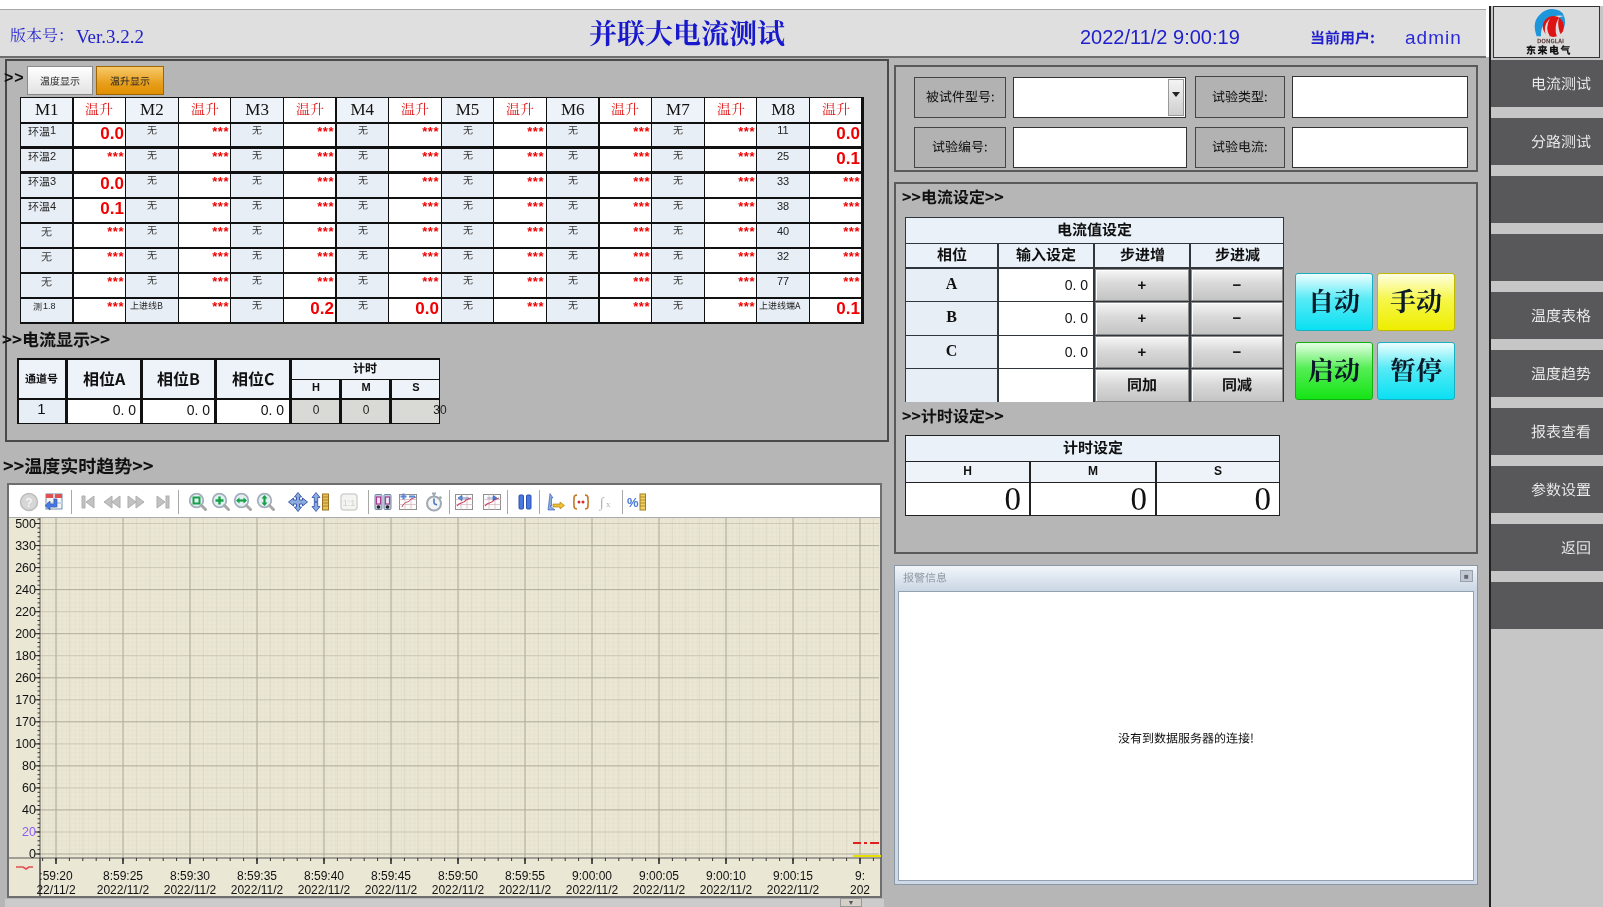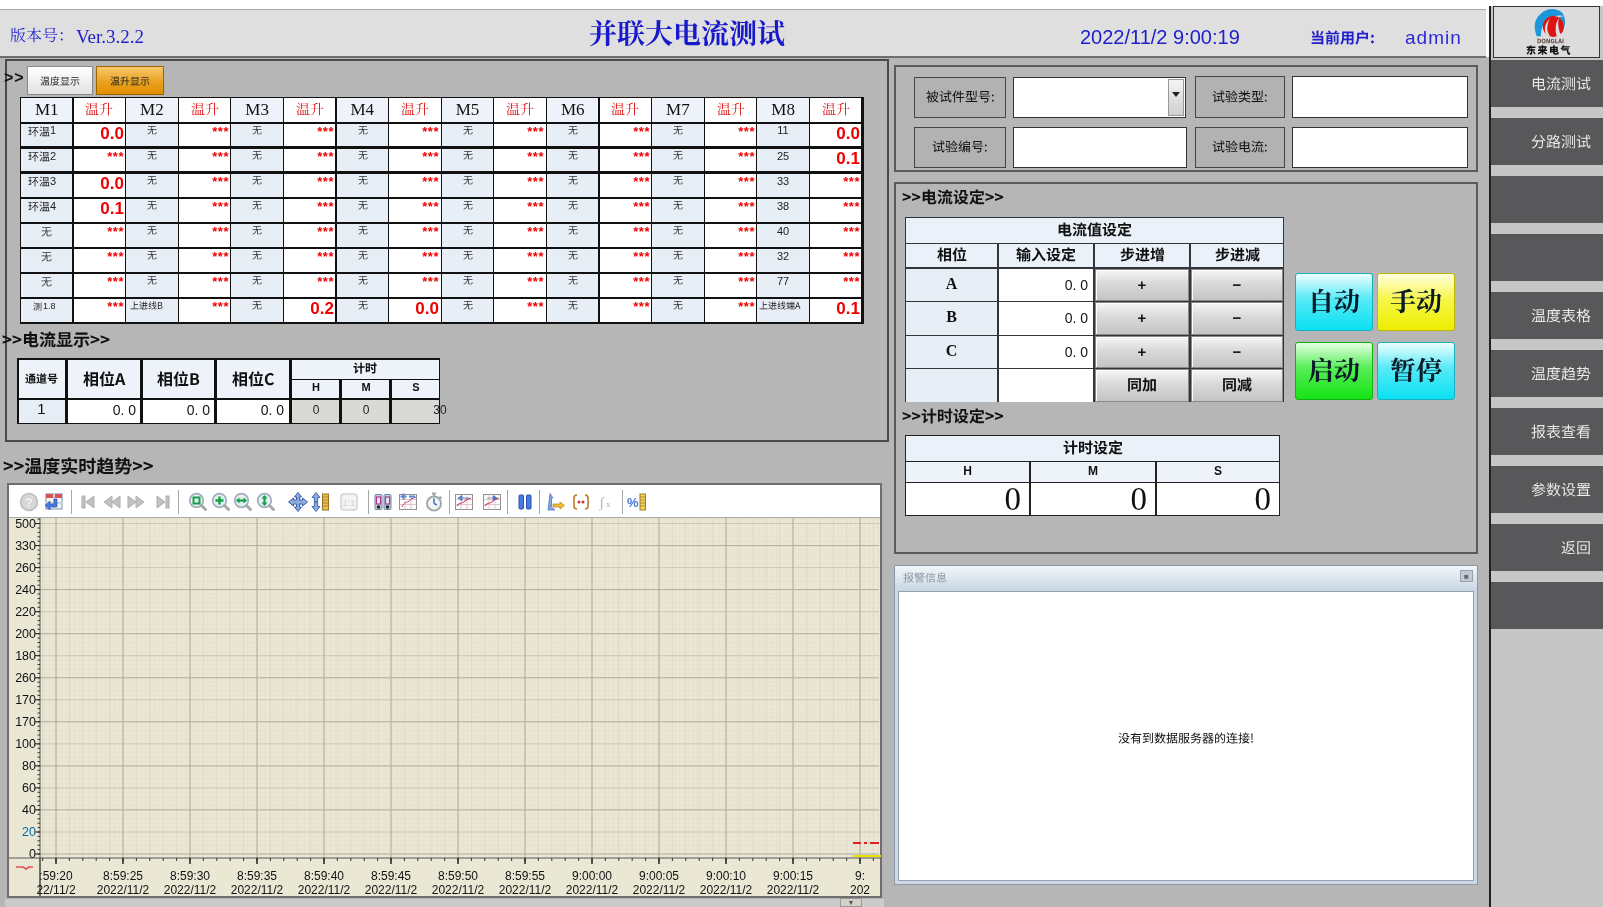--- a/index.html
+++ b/index.html
@@ -1495,21 +1495,21 @@
       <line x1="833.2" y1="858" x2="833.2" y2="861" stroke="#333" stroke-width="1"></line>
       <line x1="846.6" y1="858" x2="846.6" y2="861" stroke="#333" stroke-width="1"></line>
       <line x1="860.0" y1="858" x2="860.0" y2="861" stroke="#333" stroke-width="1"></line>
       <line x1="873.4" y1="858" x2="873.4" y2="861" stroke="#333" stroke-width="1"></line>
       <line x1="40" y1="858" x2="40" y2="896" stroke="#444" stroke-width="1.5"></line>
       <path d="M16 867 h7 l3 2 l3 -2 h4" stroke="#e05050" stroke-width="1.6" fill="none"></path>
       <path d="M853 843 h8 m3 0 h3 m3 0 h9" stroke="#e02020" stroke-width="2"></path>
       <path d="M853 856 h28" stroke="#e8e000" stroke-width="2"></path>
     </svg>
     <div class="abs" style="left:10px;top:847px;width:26px;text-align:right;font-size:12.5px;color:#111;">0</div>
-    <div class="abs" style="left:10px;top:825px;width:26px;text-align:right;font-size:12.5px;color:#0369a1;">20</div>
+    <div class="abs" style="left:10px;top:825px;width:26px;text-align:right;font-size:12.5px;color:#8b5cf6;">20</div>
     <div class="abs" style="left:10px;top:803px;width:26px;text-align:right;font-size:12.5px;color:#111;">40</div>
     <div class="abs" style="left:10px;top:781px;width:26px;text-align:right;font-size:12.5px;color:#111;">60</div>
     <div class="abs" style="left:10px;top:759px;width:26px;text-align:right;font-size:12.5px;color:#111;">80</div>
     <div class="abs" style="left:10px;top:737px;width:26px;text-align:right;font-size:12.5px;color:#111;">100</div>
     <div class="abs" style="left:10px;top:715px;width:26px;text-align:right;font-size:12.5px;color:#111;">170</div>
     <div class="abs" style="left:10px;top:693px;width:26px;text-align:right;font-size:12.5px;color:#111;">170</div>
     <div class="abs" style="left:10px;top:671px;width:26px;text-align:right;font-size:12.5px;color:#111;">260</div>
     <div class="abs" style="left:10px;top:649px;width:26px;text-align:right;font-size:12.5px;color:#111;">180</div>
     <div class="abs" style="left:10px;top:627px;width:26px;text-align:right;font-size:12.5px;color:#111;">200</div>
     <div class="abs" style="left:10px;top:605px;width:26px;text-align:right;font-size:12.5px;color:#111;">220</div>

